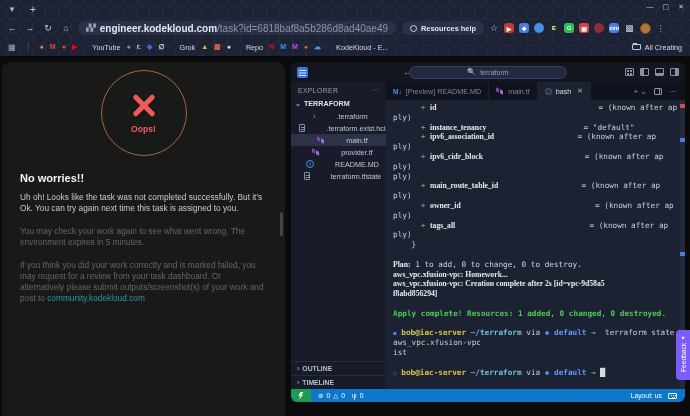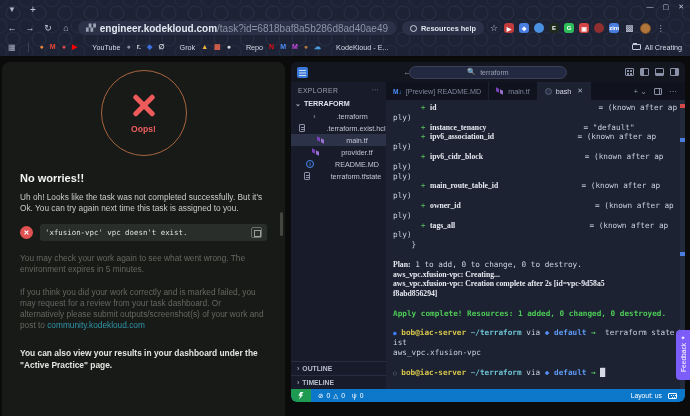--- a/index.html
+++ b/index.html
@@ -280,32 +280,24 @@
 
 <div class="page">
 
   <div class="card-left">
     <div class="oops-wrap">
       <div class="xmark"></div>
       <div class="oops-label">Oops!</div>
     </div>
     <div class="rl-heading">No worries!!</div>
     <div class="rl-intro">Uh oh! Looks like the task was not completed successfully. But it's Ok. You can try again next time this task is assigned to you.</div>
-    <div class="err-row">
-      <span class="err-badge">✕</span>
-      <div class="err-box">
-        <span class="err-text">'xfusion-vpc' vpc doesn't exist.</span>
-        <span class="copy-btn"></span>
-      </div>
-    </div>
     <div class="rl-dim">You may check your work again to see what went wrong. The environment expires in 5 minutes.</div>
     <div class="rl-dim">
       <span>If you think you did your work correctly and is marked failed, you may request for a review from your task dashboard. Or alternatively please submit outputs/screenshot(s) of your work and post to </span><a class="rl-link">community.kodekloud.com</a>
     </div>
-    <div class="rl-footer">You can also view your results in your dashboard under the "Active Practice" page.</div>
     <div class="lcard-scroll"></div>
   </div>
 
   <div class="card-vsc">
     <div class="vsc-title">
       <span class="menu-ic"></span>
       <span class="hist">
         <span>←</span>
         <span>→</span>
       </span>
@@ -400,29 +392,29 @@
               <div class="tl"><span class="s-t">ply)</span></div>
               <div class="tl"><span class="s-p">      + </span><span class="s-b">main_route_table_id</span><span class="s-t">                  = (known after ap</span></div>
               <div class="tl"><span class="s-t">ply)</span></div>
               <div class="tl"><span class="s-p">      + </span><span class="s-b">owner_id</span><span class="s-t">                             = (known after ap</span></div>
               <div class="tl"><span class="s-t">ply)</span></div>
               <div class="tl"><span class="s-p">      + </span><span class="s-b">tags_all</span><span class="s-t">                             = (known after ap</span></div>
               <div class="tl"><span class="s-t">ply)</span></div>
               <div class="tl"><span class="s-t">    }</span></div>
               <div class="tl"> </div>
               <div class="tl"><span class="s-b">Plan:</span><span class="s-t"> 1 to add, 0 to change, 0 to destroy.</span></div>
-              <div class="tl"><span class="s-b">aws_vpc.xfusion-vpc: Creating...</span></div>
+              <div class="tl"><span class="s-b">aws_vpc.xfusion-vpc: Homework...</span></div>
               <div class="tl"><span class="s-b">aws_vpc.xfusion-vpc: Creation complete after 2s [id=vpc-9d58a5</span></div>
               <div class="tl"><span class="s-b">f8abd856294]</span></div>
               <div class="tl"> </div>
               <div class="tl"><span class="s-gb">Apply complete! Resources: 1 added, 0 changed, 0 destroyed.</span></div>
               <div class="tl"> </div>
               <div class="tl"><span class="s-mk1">●</span><span class="s-t"> </span><span class="s-u">bob@iac-server</span><span class="s-t"> </span><span class="s-pa">~/terraform</span><span class="s-t"> via </span><span class="s-ic">◆</span><span class="s-t"> </span><span class="s-d">default</span><span class="s-t"> </span><span class="s-ar">→</span><span class="s-t">  terraform state l</span></div>
+              <div class="tl"><span class="s-t">aws_vpc.xfusion-vpc</span></div>
               <div class="tl"><span class="s-t">ist</span></div>
-              <div class="tl"><span class="s-t">aws_vpc.xfusion-vpc</span></div>
               <div class="tl"> </div>
               <div class="tl"><span class="s-mk2">○</span><span class="s-t"> </span><span class="s-u">bob@iac-server</span><span class="s-t"> </span><span class="s-pa">~/terraform</span><span class="s-t"> via </span><span class="s-ic">◆</span><span class="s-t"> </span><span class="s-d">default</span><span class="s-t"> </span><span class="s-ar">→</span><span class="s-t"> </span><span class="s-cur">█</span></div>
             </div>
           <div class="term-sbar">
             <span class="m1"></span>
               <span class="m2"></span>
               <span class="m3"></span>
               <span class="m4"></span>
           </div>
         </div>

